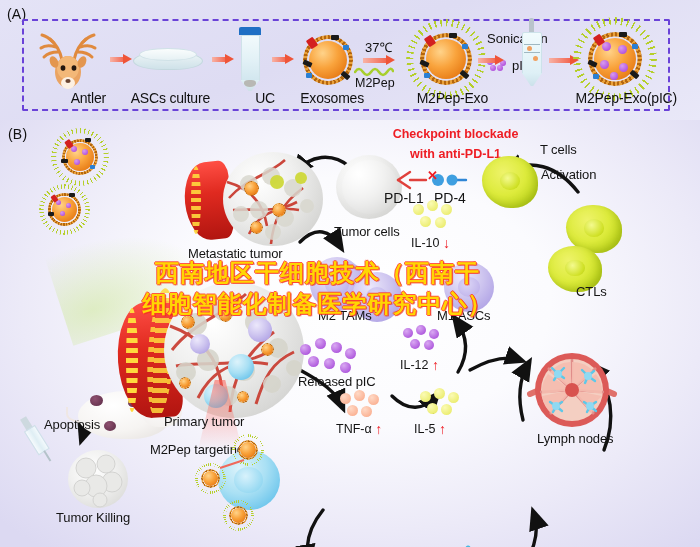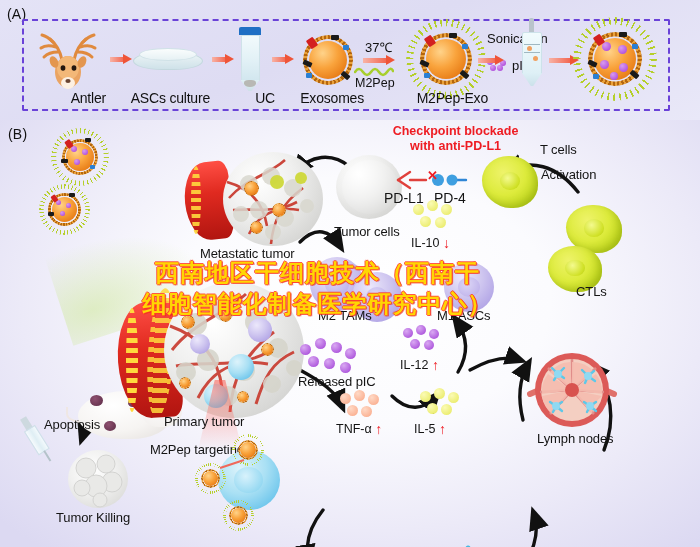--- a/index.html
+++ b/index.html
@@ -144,21 +144,21 @@
 
   
   #panelB { position:absolute; left:0; top:120px; width:700px; height:427px; }
 
   .blabel{
     position:absolute; font-size:13px; color:#141414; white-space:nowrap; letter-spacing:-.1px;
   }
   .blabel-sm{ position:absolute; font-size:14px; color:#141414; white-space:nowrap; }
   .redlabel{
     position:absolute; font-size:12.5px; color:#ee1c23; font-weight:700;
-    white-space:nowrap; text-align:center; line-height:15px;
+    white-space:nowrap; text-align:center; line-height:20px;
   }
   .cyto{
     position:absolute; font-size:12.5px; color:#141414; white-space:nowrap;
   }
   .uparrow, .downarrow{
     display:inline-block; color:#ee1c23; font-weight:700; font-size:14px; transform:translateY(1px);
   }
 
   
   #b-arrows { position:absolute; left:0; top:0; width:700px; height:427px; pointer-events:none; }
@@ -378,20 +378,21 @@
       <div class="plc-dot" style="left:14px; top:30px; width:9px; height:9px;"></div>
       <div class="plc-dot" style="left:33px; top:33px; width:9px; height:9px;"></div>
       <div class="plc-dot" style="left:24px; top:42px; width:8px; height:8px;"></div>
       <div class="mk mk-red" style="left:9px; top:5px; width:8px; height:10px; transform:rotate(-35deg);"></div>
       <div class="mk mk-black" style="left:33px; top:2px; width:8px; height:5px;"></div>
       <div class="mk mk-black" style="left:2px; top:31px; width:9px; height:5px; transform:rotate(25deg);"></div>
       <div class="mk mk-black" style="left:44px; top:42px; width:9px; height:5px; transform:rotate(40deg);"></div>
       <div class="mk mk-blue" style="left:7px; top:44px; width:6px; height:5px;"></div>
       <div class="mk mk-blue" style="left:46px; top:14px; width:6px; height:5px;"></div>
     </div>
+    <div class="alabel" style="left:553px; top:90px; width:124px;">M2Pep-Exo(pIC)</div>
   </div>
 
   <div class="panel-letter" id="panelB-letter">(B)</div>
 
   <div id="panelB">
 
     <svg id="b-arrows">
       <defs>
         <marker id="ah" markerWidth="7" markerHeight="7" refX="4.6" refY="3" orient="auto">
           <path d="M0 0 L7 3 L0 6 Z" fill="#111"></path>
@@ -509,21 +510,21 @@
         </div>
       <div class="exo" style="left:86px; top:54px; width:16px; height:16px;">
         <div class="ring2"></div>
           <div class="core"></div>
         </div>
       <div class="exo" style="left:64px; top:72px; width:15px; height:15px;">
         <div class="ring2"></div>
           <div class="core"></div>
         </div>
     </div>
-    <div class="blabel" style="left:200px; top:126px;">Metastatic tumor</div>
+    <div class="blabel" style="left:188px; top:126px;">Metastatic tumor</div>
 
     <div class="redlabel" style="left:368px; top:4px; width:175px; white-space:pre-line;">Checkpoint blockade
 with anti-PD-L1</div>
 
     <div class="tumor-mass" style="left:336px; top:35px; width:66px; height:64px;"></div>
     <div style="position:absolute;left:342px;top:40px;width:56px;height:54px;
                 background:radial-gradient(circle at 30% 26%,rgba(255,255,255,.9),rgba(200,200,198,.35));
                 border-radius:50%;"></div>
     <div class="blabel" style="left:334px; top:104px;">Tumor cells</div>
 

